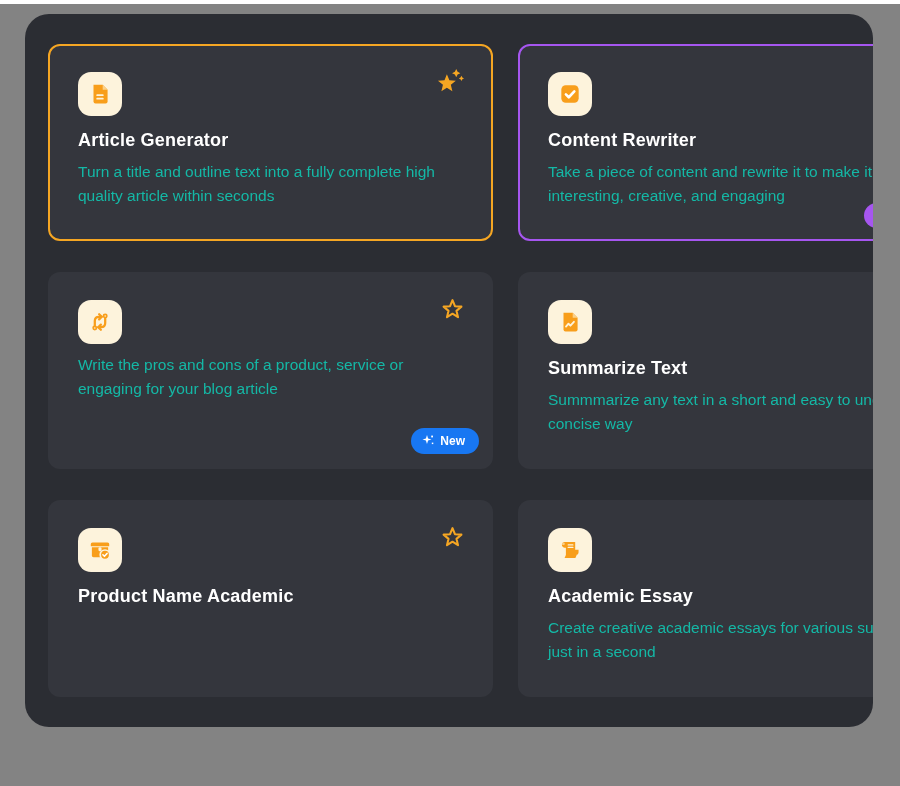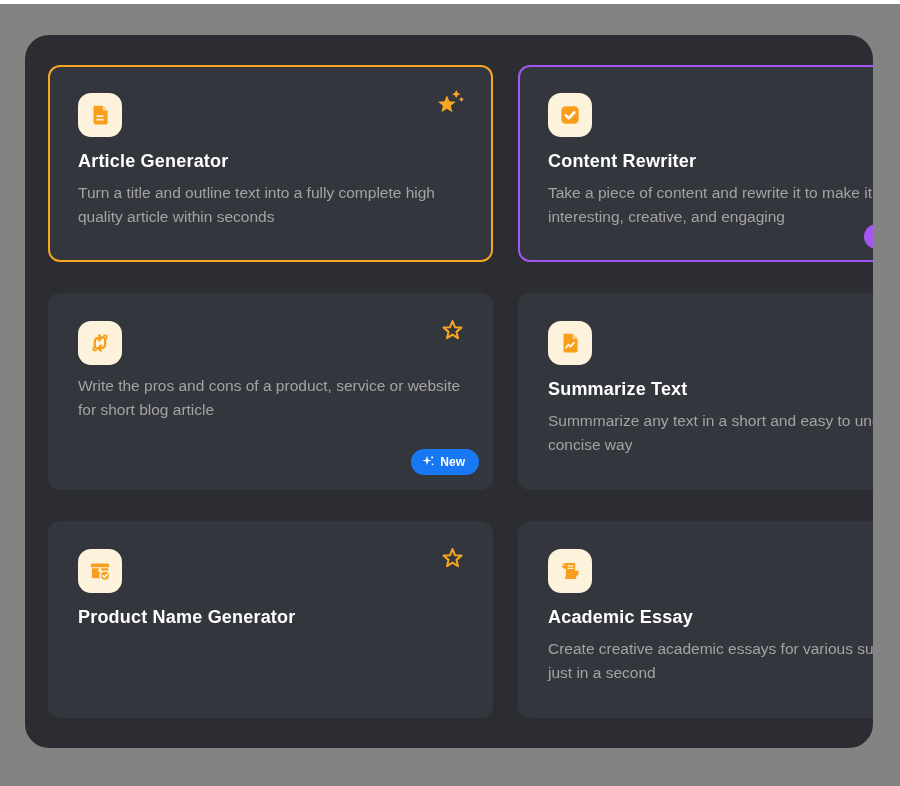--- a/index.html
+++ b/index.html
@@ -5,21 +5,21 @@
   html,body{margin:0;padding:0;}
   body{
     width:900px;height:786px;overflow:hidden;position:relative;
     background:#838383;
     font-family:"Liberation Sans",sans-serif;
   }
   .top-strip{
     position:absolute;left:0;top:0;width:900px;height:4px;background:#ffffff;
   }
   .panel{
-    position:absolute;left:25px;top:35px;width:848px;height:713px;
+    position:absolute;left:25px;top:14px;width:848px;height:713px;
     background:#2b2d33;border-radius:24px;overflow:hidden;
   }
   .grid{
     display:grid;
     grid-template-columns:445px 445px;
     grid-auto-rows:197px;
     column-gap:25px;row-gap:31px;
     width:915px;
     margin:30px 0 0 23px;
   }
@@ -42,21 +42,21 @@
     position:absolute;top:22px;right:26px;
     background:none;border:none;padding:0;margin:0;cursor:pointer;
     line-height:0;
   }
   .card-title{
     margin:14px 0 0;
     font-size:18px;font-weight:800;color:#ffffff;letter-spacing:.2px;
   }
   .card-desc{
     margin:9px 0 0;
-    font-size:15.5px;line-height:24px;color:#a3a3a3;
+    font-size:15.5px;line-height:24px;color:#14b8a6;
     max-width:385px;
   }
   .badge-new{
     position:absolute;right:12px;bottom:13px;
     display:flex;gap:6px;
     background:#1877f2;color:#ffffff;
     border-radius:14px;padding:6px 14px 6px 11px;
     font-size:12px;font-weight:700;
   }
   .pill-purple{
@@ -116,21 +116,21 @@
           </g>
           <circle cx="7.2" cy="17.6" r="1.5" fill="none" stroke="#f89e1b" stroke-width="1.6"></circle>
           <circle cx="16.8" cy="6.4" r="1.5" fill="none" stroke="#f89e1b" stroke-width="1.6"></circle>
         </svg>
       </div>
       <button class="fav">
         <svg width="25" height="25" viewBox="0 0 24 24">
           <polygon points="12,4 14.35,9.76 20.56,10.22 15.8,14.24 17.29,20.28 12,17 6.71,20.28 8.2,14.24 3.44,10.22 9.65,9.76" fill="none" stroke="#f5a623" stroke-width="2" stroke-linejoin="round"></polygon>
         </svg>
       </button>
-      <p class="card-desc">Write the pros and cons of a product, service or website for short blog article</p>
+      <p class="card-desc">Write the pros and cons of a product, service or engaging for your blog article</p>
       <div class="badge-new">
         <svg width="12" height="12" viewBox="0 0 12 12">
           <path d="M5 1 L6.1 4.4 L9.5 5.5 L6.1 6.6 L5 10 L3.9 6.6 L0.5 5.5 L3.9 4.4 Z" fill="#ffffff"></path>
           <rect x="9.2" y="1.6" width="1.8" height="1.8" fill="#ffffff"></rect>
           <rect x="9.8" y="8.6" width="1.5" height="1.5" fill="#ffffff"></rect>
         </svg>
         <span>New</span>
       </div>
     </article>
 
@@ -154,21 +154,21 @@
           <rect x="10.6" y="9.5" width="2.8" height="3.6" rx="1.2" fill="#fdf3dc"></rect>
           <circle cx="16.6" cy="16.4" r="4.4" fill="#f89e1b" stroke="#fdf3dc" stroke-width="1.6"></circle>
           <polyline points="14.7,16.4 16.1,17.8 18.5,15.2" fill="none" stroke="#ffffff" stroke-width="1.5" stroke-linecap="round" stroke-linejoin="round"></polyline>
         </svg>
       </div>
       <button class="fav">
         <svg width="25" height="25" viewBox="0 0 24 24">
           <polygon points="12,4 14.35,9.76 20.56,10.22 15.8,14.24 17.29,20.28 12,17 6.71,20.28 8.2,14.24 3.44,10.22 9.65,9.76" fill="none" stroke="#f5a623" stroke-width="2" stroke-linejoin="round"></polygon>
         </svg>
       </button>
-      <h3 class="card-title">Product Name Generator</h3>
+      <h3 class="card-title">Product Name Academic</h3>
     </article>
 
     <article class="card">
       <div class="icon-tile">
         <svg width="26" height="26" viewBox="0 0 24 24">
           <path d="M7.2 4.5 C5.7 4.5 4.5 5.7 4.5 7.2 C4.5 8.7 5.7 9.9 7.2 9.9 L8.2 9.9 L8.2 16.5 L17.5 16.5 C19 16.5 19.9 15.4 19.9 14 L19.9 11.8 L16.8 11.8 L16.8 4.5 Z" fill="#f89e1b"></path>
           <path d="M8.2 16.5 L7 19.3 L17 19.3 L18.2 16.5 Z" fill="#f89e1b"></path>
           <rect x="4.8" y="5.2" width="2.2" height="2.2" rx="0.5" fill="#fbd089"></rect>
           <path d="M10.4 7.3 h4.2 M10.4 9.6 h4.2" stroke="#fdf3dc" stroke-width="1.3" stroke-linecap="round"></path>
         </svg>

